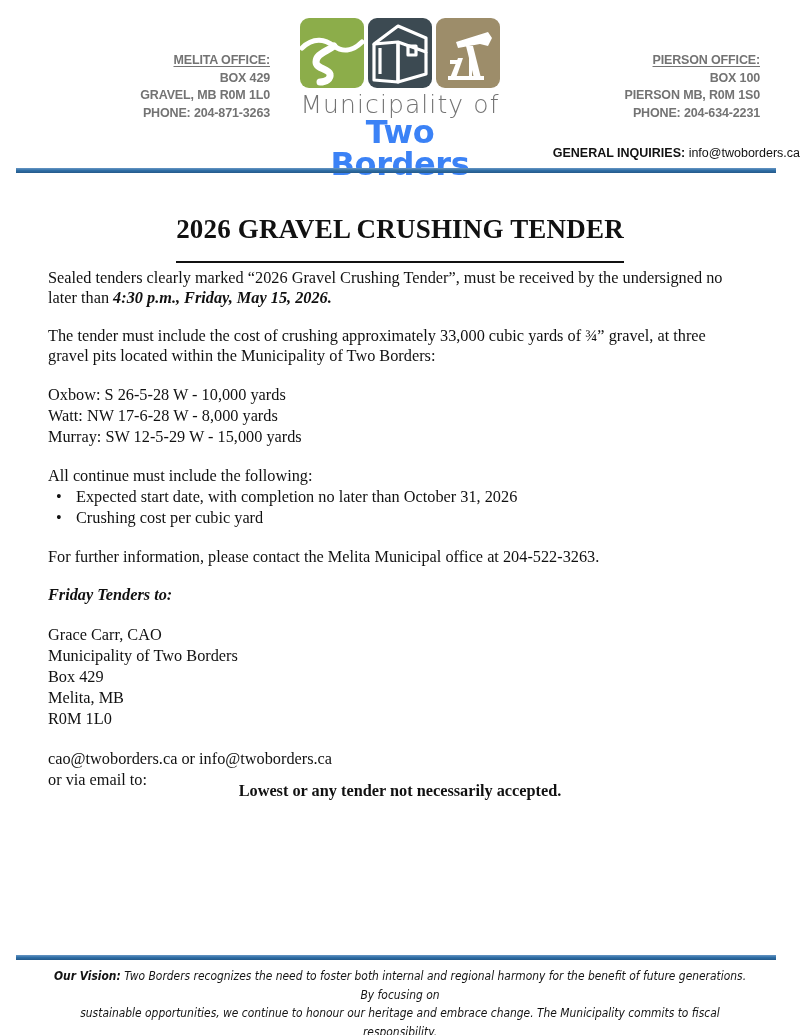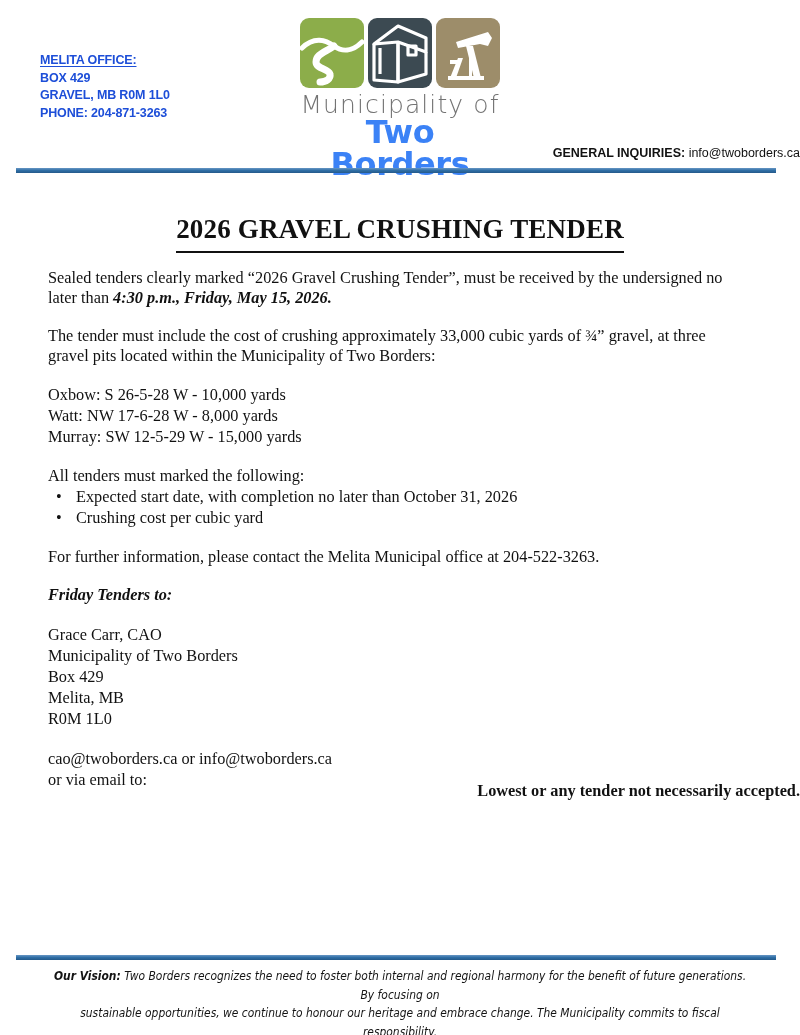--- a/index.html
+++ b/index.html
@@ -19,26 +19,26 @@
   
   .header {
     position: relative;
     height: 168px;
     width: 800px;
   }
   .office-block {
     position: absolute;
     top: 52px;
     width: 230px;
-    text-align: left;
+    text-align: right;
     font-family: "Liberation Sans", "DejaVu Sans", sans-serif;
     font-size: 12.5px;
     line-height: 17.5px;
     letter-spacing: -0.15px;
-    color: #1d4ed8;
+    color: #737373;
     font-weight: 600;
   }
   .office-melita { left: 40px; }
   .office-pierson { left: 530px; }
   .office-title {
     text-decoration: underline;
     text-underline-offset: 2px;
     display: block;
   }
   .office-line { display: block; }
@@ -116,21 +116,21 @@
     top: 214px;
     left: 0;
     width: 800px;
     text-align: center;
     font-size: 27px;
     font-weight: 700;
     letter-spacing: 0.2px;
   }
   .doc-title span {
     border-bottom: 2px solid #111;
-    padding-bottom: 7px;
+    padding-bottom: 17px;
     text-align: center;
   }
 
   .content {
     position: absolute;
     top: 268px;
     left: 48px;
     width: 700px;
     font-size: 16.3px;
     line-height: 19.5px;
@@ -162,21 +162,21 @@
   .addr .addr-line { display: block; line-height: 21px; }
 
   .email-block { margin: 0; }
   .email-block .email-line { display: block; line-height: 21px; }
 
   .closing {
     position: absolute;
     top: 781px;
     left: 0;
     width: 800px;
-    text-align: right;
+    text-align: center;
     font-size: 16.3px;
     font-weight: 700;
   }
 
   
   .footer {
     position: absolute;
     top: 967px;
     left: 24px;
     width: 752px;
@@ -239,20 +239,26 @@
         </svg>
       </div>
 
     </div>
     <div class="wordmark">
       <span class="wordmark-top">Municipality of</span>
       <span class="wordmark-bottom">Two Borders</span>
     </div>
   </div>
 
+  <div class="office-block office-pierson">
+    <span class="office-title">PIERSON OFFICE:</span>
+    <span class="office-line">BOX 100</span>
+    <span class="office-line">PIERSON MB, R0M 1S0</span>
+    <span class="office-line">PHONE: 204-634-2231</span>
+  </div>
 
   <div class="general-inquiries">
     <span class="gi-label">GENERAL INQUIRIES:</span><span>&nbsp;</span><span class="gi-value">info@twoborders.ca</span>
   </div>
 </div>
 
 <div class="rule rule-top"></div>
 
 <div class="doc-title">
   <span>2026 GRAVEL CRUSHING TENDER</span>
@@ -263,21 +269,21 @@
   <p class="p"><span>Sealed tenders clearly marked “2026 Gravel Crushing Tender”, must be received by the undersigned no later than </span><b>4:30 p.m., Friday, May 15, 2026.</b></p>
 
   <p class="p">The tender must include the cost of crushing approximately 33,000 cubic yards of ¾” gravel, at three gravel pits located within the Municipality of Two Borders:</p>
 
   <div class="pits">
     <span class="pit-line">Oxbow: S 26-5-28 W - 10,000 yards</span>
     <span class="pit-line">Watt: NW 17-6-28 W - 8,000 yards</span>
     <span class="pit-line">Murray: SW 12-5-29 W - 15,000 yards</span>
   </div>
 
-  <p class="p-tight">All tenders must marked the following:</p>
+  <p class="p-tight">All continue must include the following:</p>
   <ul class="bullets">
     <li><span class="bullet-dot">•</span><span>Expected start date, with completion no later than October 31, 2026</span></li>
     <li><span class="bullet-dot">•</span><span>Crushing cost per cubic yard</span></li>
   </ul>
 
   <p class="p">For further information, please contact the Melita Municipal office at 204-522-3263.</p>
 
   <p class="p"><b>Friday Tenders to:</b></p>
 
   <div class="addr">

